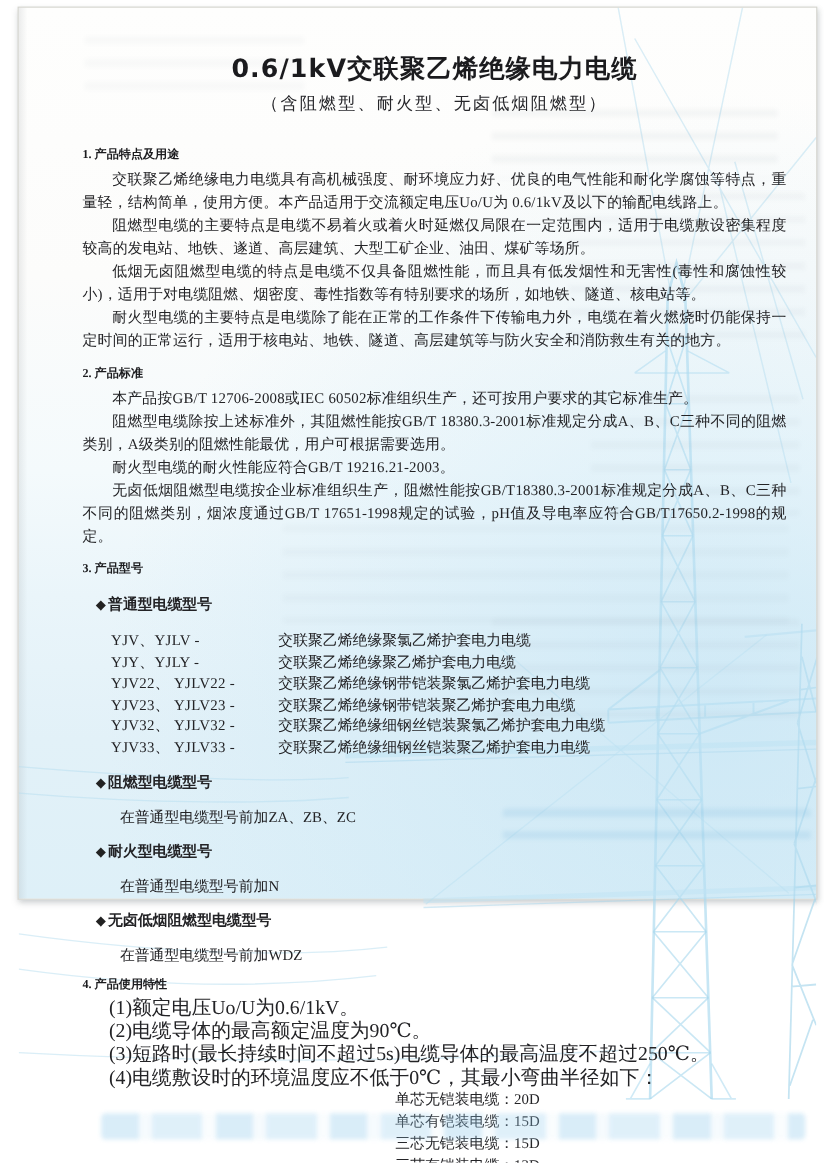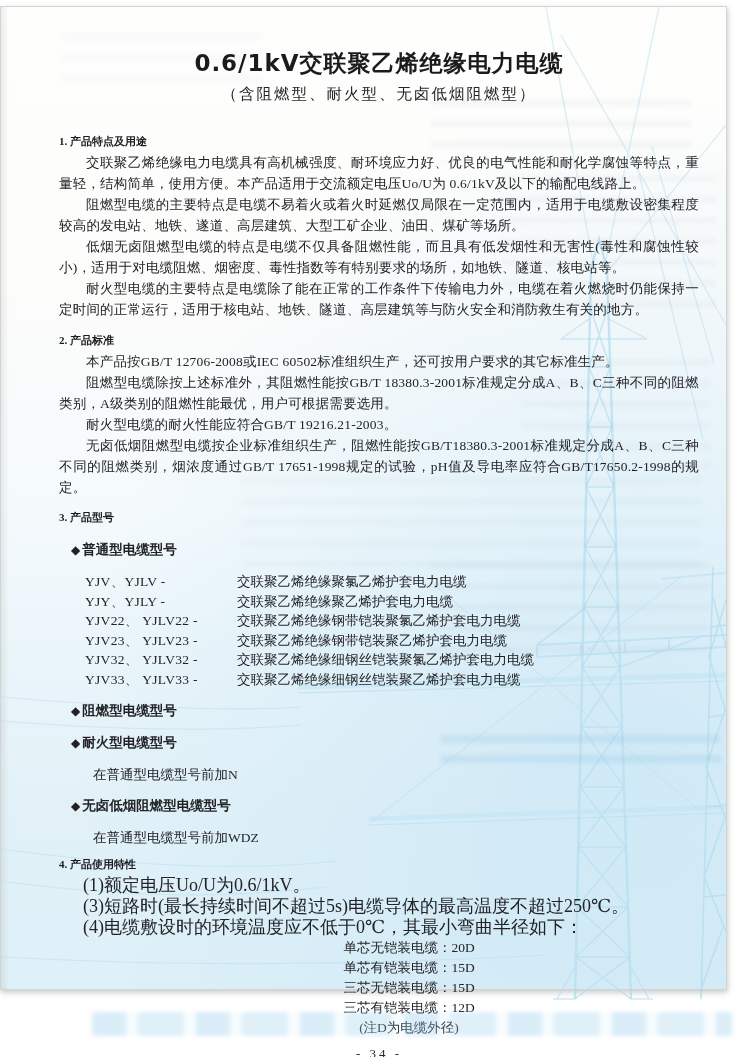--- a/index.html
+++ b/index.html
@@ -3,21 +3,21 @@
 <meta charset="utf-8">
 <style>
   html,body{margin:0;padding:0;}
   body{
     width:750px;height:1057px;overflow:hidden;position:relative;
     background:#ffffff;
     font-family:"Liberation Serif","DejaVu Serif",serif;
     color:#232326;
   }
   .page{
-    position:absolute;left:0;top:6px;width:727px;height:984px;
+    position:absolute;left:16px;top:6px;width:727px;height:812px;
     background:linear-gradient(180deg,#fefefd 0%,#fcfcfb 30%,#f4fafc 52%,#eaf5fa 66%,#e2f1f8 82%,#def0f8 100%);
     border:1px solid #d4d4ce;
     box-shadow:0 3px 6px rgba(110,120,126,.28),2px 2px 4px rgba(110,120,126,.12);
     box-sizing:border-box;
   }
   .page::before{ 
     content:"";position:absolute;left:0;top:0;bottom:0;width:8px;
     background:linear-gradient(90deg,rgba(150,155,158,.18),rgba(150,155,158,0));
   }
   .tint{
@@ -166,35 +166,37 @@
         <span class="model-desc">交联聚乙烯绝缘细钢丝铠装聚氯乙烯护套电力电缆</span>
       </div>
       <div class="model-row">
         <span class="model-code">YJV33、 YJLV33 -</span>
         <span class="model-desc">交联聚乙烯绝缘细钢丝铠装聚乙烯护套电力电缆</span>
       </div>
 
       <div class="bullet-line">
         <span class="diamond">◆</span><span>阻燃型电缆型号</span>
       </div>
+      <div class="type-note">在普通型电缆型号前加ZA、ZB、ZC</div>
 
       <div class="bullet-line">
         <span class="diamond">◆</span><span>耐火型电缆型号</span>
       </div>
       <div class="type-note">在普通型电缆型号前加N</div>
 
       <div class="bullet-line">
         <span class="diamond">◆</span><span>无卤低烟阻燃型电缆型号</span>
       </div>
       <div class="type-note">在普通型电缆型号前加WDZ</div>
     </section>
 
     <section class="sec sec-4">
       <h2 class="sec-heading">4. 产品使用特性</h2>
       <div class="use-item">(1)额定电压Uo/U为0.6/1kV。</div>
+      <div class="use-item">(2)电缆导体的最高额定温度为90℃。</div>
       <div class="use-item">(3)短路时(最长持续时间不超过5s)电缆导体的最高温度不超过250℃。</div>
       <div class="use-item">(4)电缆敷设时的环境温度应不低于0℃，其最小弯曲半径如下：</div>
       <div class="bend-item">单芯无铠装电缆：20D</div>
       <div class="bend-item">单芯有铠装电缆：15D</div>
       <div class="bend-item">三芯无铠装电缆：15D</div>
       <div class="bend-item">三芯有铠装电缆：12D</div>
       <div class="bend-item">(注D为电缆外径)</div>
     </section>
 
     <div class="pageno">- 34 -</div>

